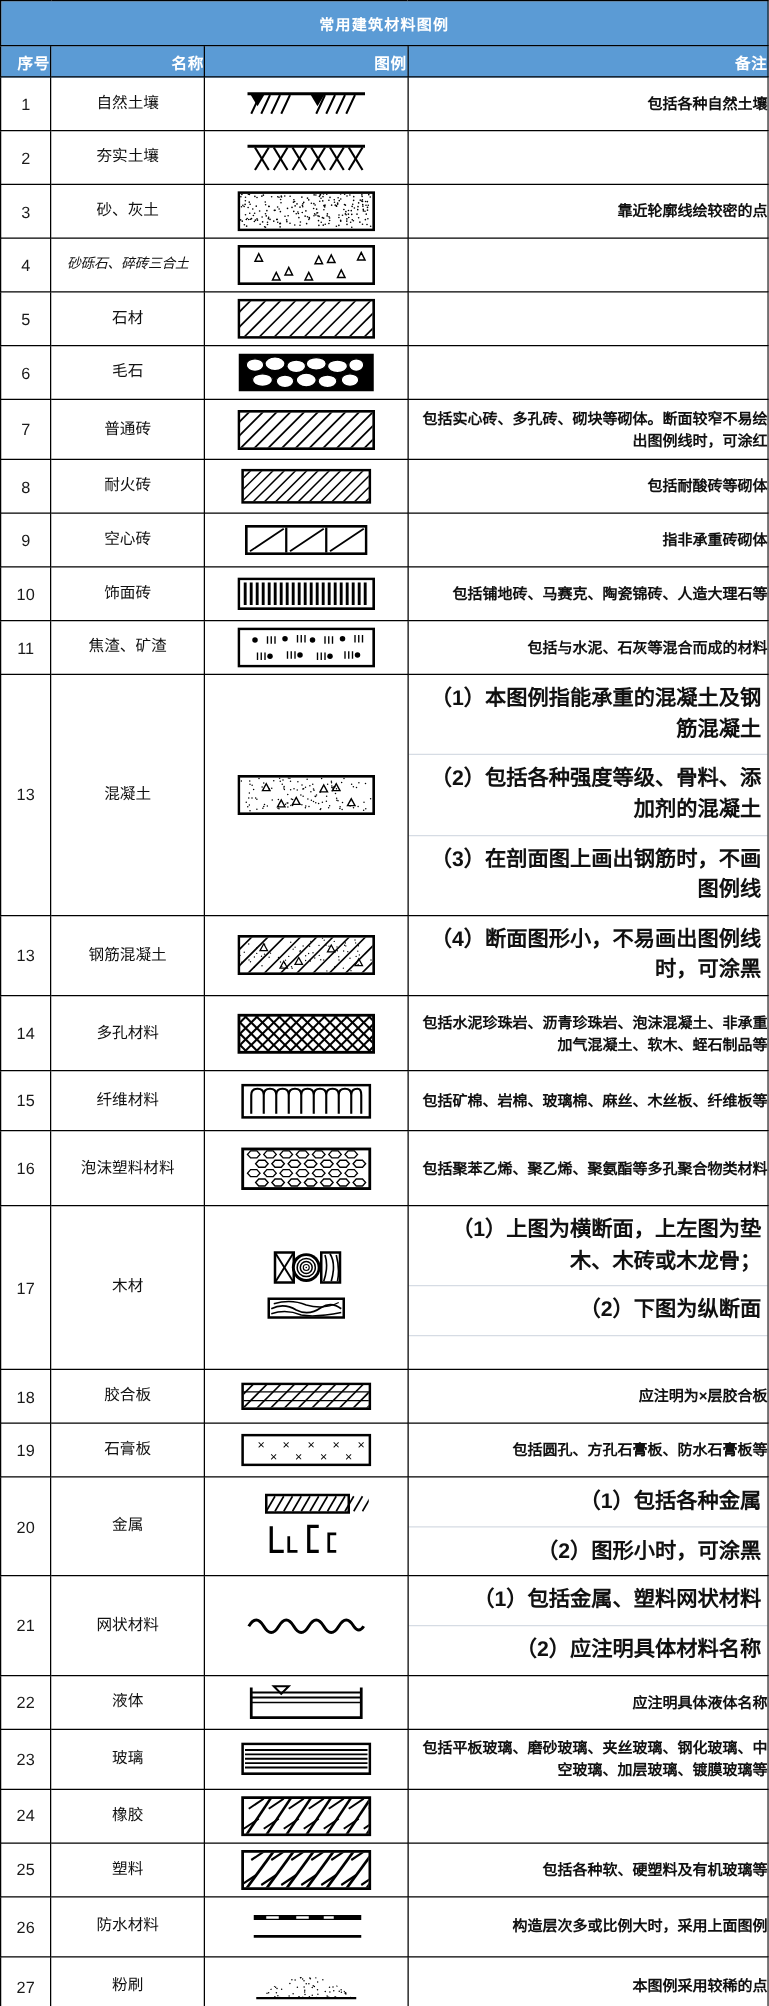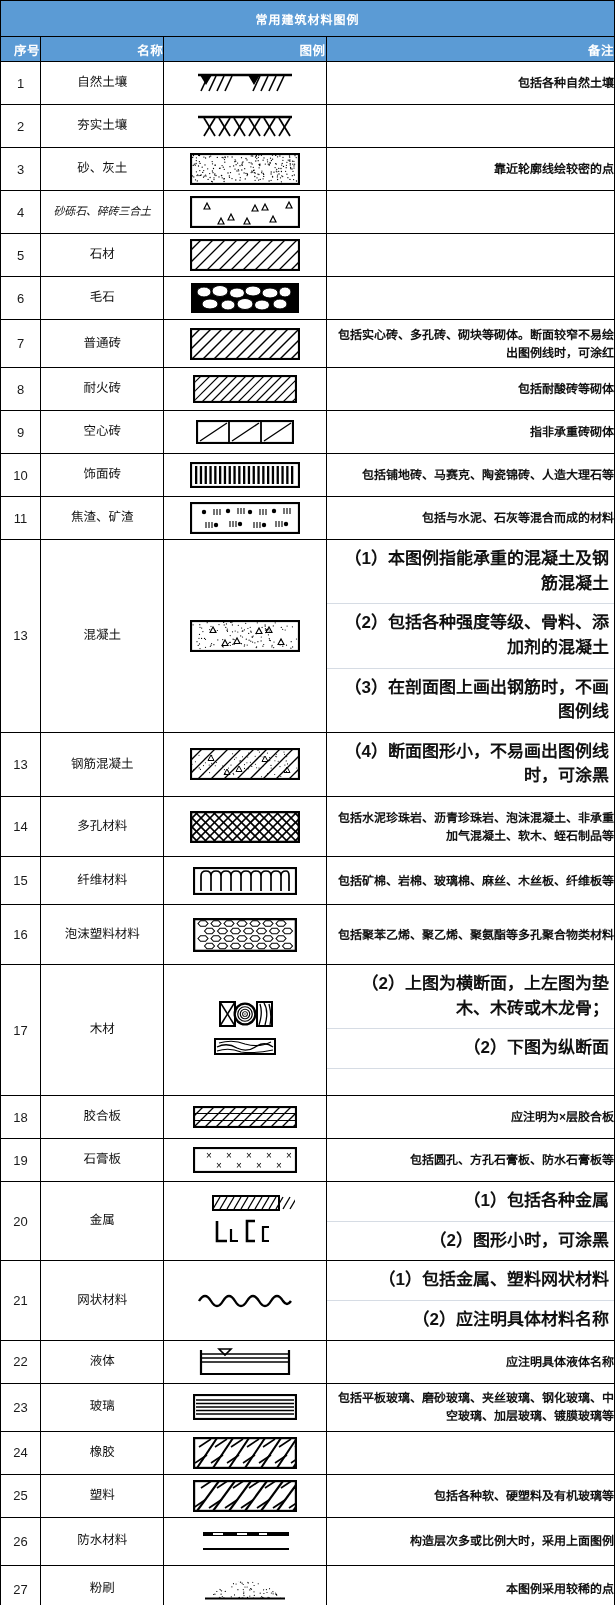--- a/index.html
+++ b/index.html
@@ -1063,21 +1063,21 @@
       <rect x="64" y="3" width="15" height="24" fill="none" stroke="#000" stroke-width="2"></rect>
       <path d="M66 26 Q70 14 67 5 M72 26 Q76 12 71 4 M77 26 Q79 16 76 5" fill="none" stroke="#000" stroke-width="1.3"></path>
       <rect x="22" y="40" width="60" height="15" fill="none" stroke="#000" stroke-width="2"></rect>
       <path d="M24 48 Q34 43 44 49 Q54 54 64 47 Q72 42 80 48" fill="none" stroke="#000" stroke-width="1.3"></path>
       <path d="M24 52 Q36 48 48 53 Q60 55 80 51" fill="none" stroke="#000" stroke-width="1.1"></path>
       <path d="M26 44 Q40 40 52 45 Q66 49 78 43" fill="none" stroke="#000" stroke-width="1.1"></path>
     </svg>
             </div>
           </td>
           <td class="note numbered">
-            <div class="note-line">（2）上图为横断面，上左图为垫木、木砖或木龙骨；</div>
+            <div class="note-line">（1）上图为横断面，上左图为垫木、木砖或木龙骨；</div>
             <div class="note-line">（2）下图为纵断面</div>
             <div class="note-line blank"></div>
           </td>
         </tr>
         <tr style="height: 43px;">
           <td class="no">18</td>
           <td class="name">胶合板</td>
           <td class="sym">
             <div class="symwrap">
               <svg class="sym" width="104" height="22" viewBox="0 0 104 22">

